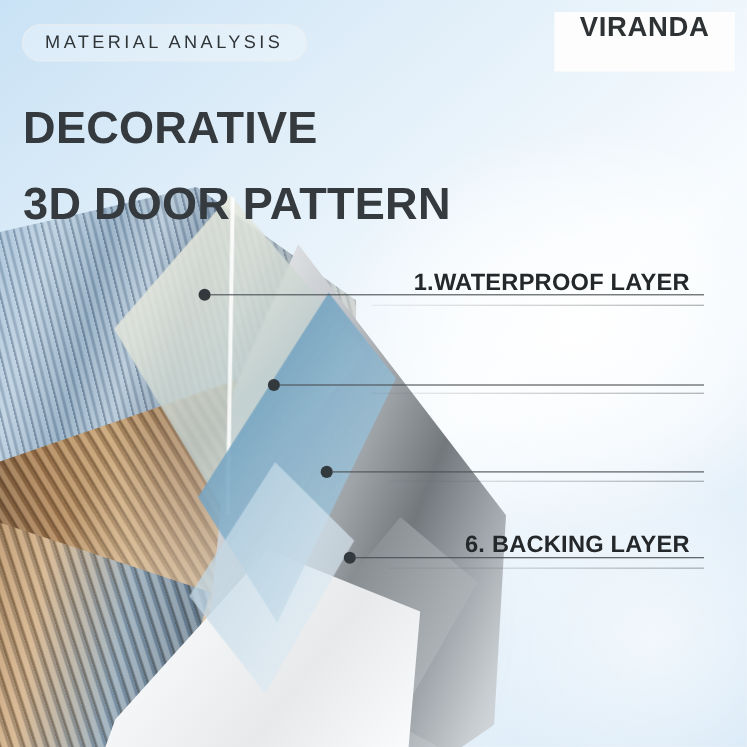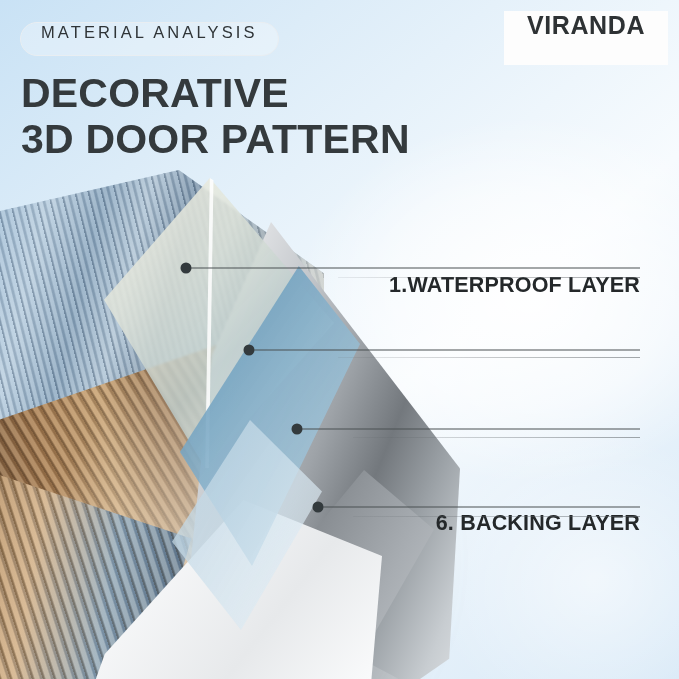--- a/index.html
+++ b/index.html
@@ -38,20 +38,21 @@
   }
 
   
   .badge {
     position: absolute;
     left: 20px;
     top: 22px;
     height: 34px;
     padding: 0 20px;
     display: flex;
+    align-items: center;
     border: 1.6px solid #e9eef2;
     border-radius: 18px;
     background: rgba(255,255,255,0.30);
     box-sizing: border-box;
   }
   .badge-text {
     font-size: 16.5px;
     letter-spacing: 3.1px;
     color: #2f3437;
     font-weight: 400;
@@ -63,20 +64,21 @@
     top: 70px;
     width: 520px;
   }
   .title-line {
     font-size: 41px;
     font-weight: bold;
     color: #343a3d;
     letter-spacing: 0.2px;
     line-height: 46px;
     white-space: nowrap;
+    margin-top: 23px;
   }
 
   
   .logo-box {
     position: absolute;
     left: 504px;
     top: 11px;
     width: 164px;
     height: 54px;
     background: #fdfdfd;
@@ -281,22 +283,21 @@
     transform: translateY(-50%);
   }
   .label {
     position: absolute;
     text-align: right;
     font-size: 21.5px;
     font-weight: bold;
     color: #24282a;
     letter-spacing: 0.2px;
     white-space: nowrap;
-    right: 39px;
-    margin-top: 28px;
+    right: 52px;
   }
   .label-rule {
     position: absolute;
     height: 1px;
     right: 39px;
     background: linear-gradient(to right, rgba(90,96,100,0.10), rgba(90,96,100,0.55));
   }
 </style>
 </head>
 <body>

